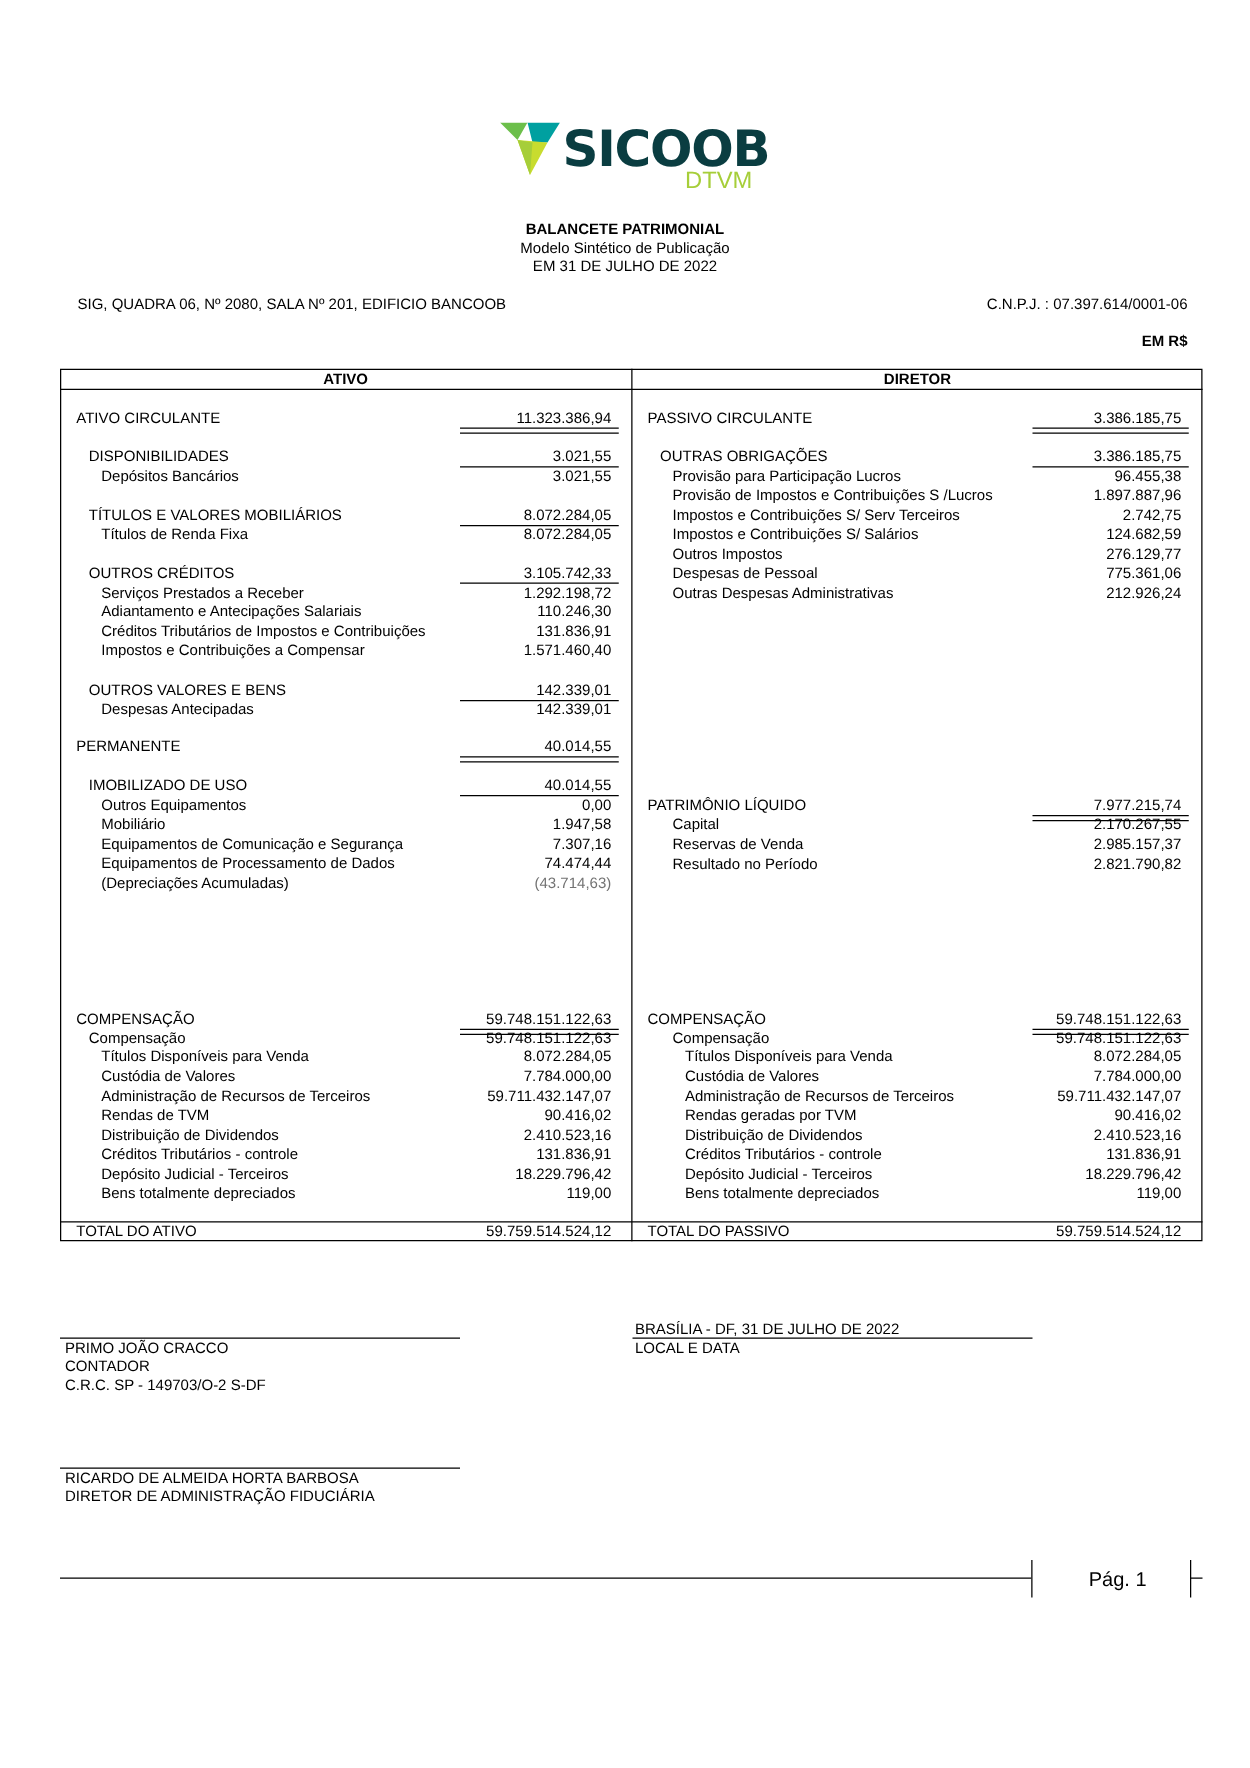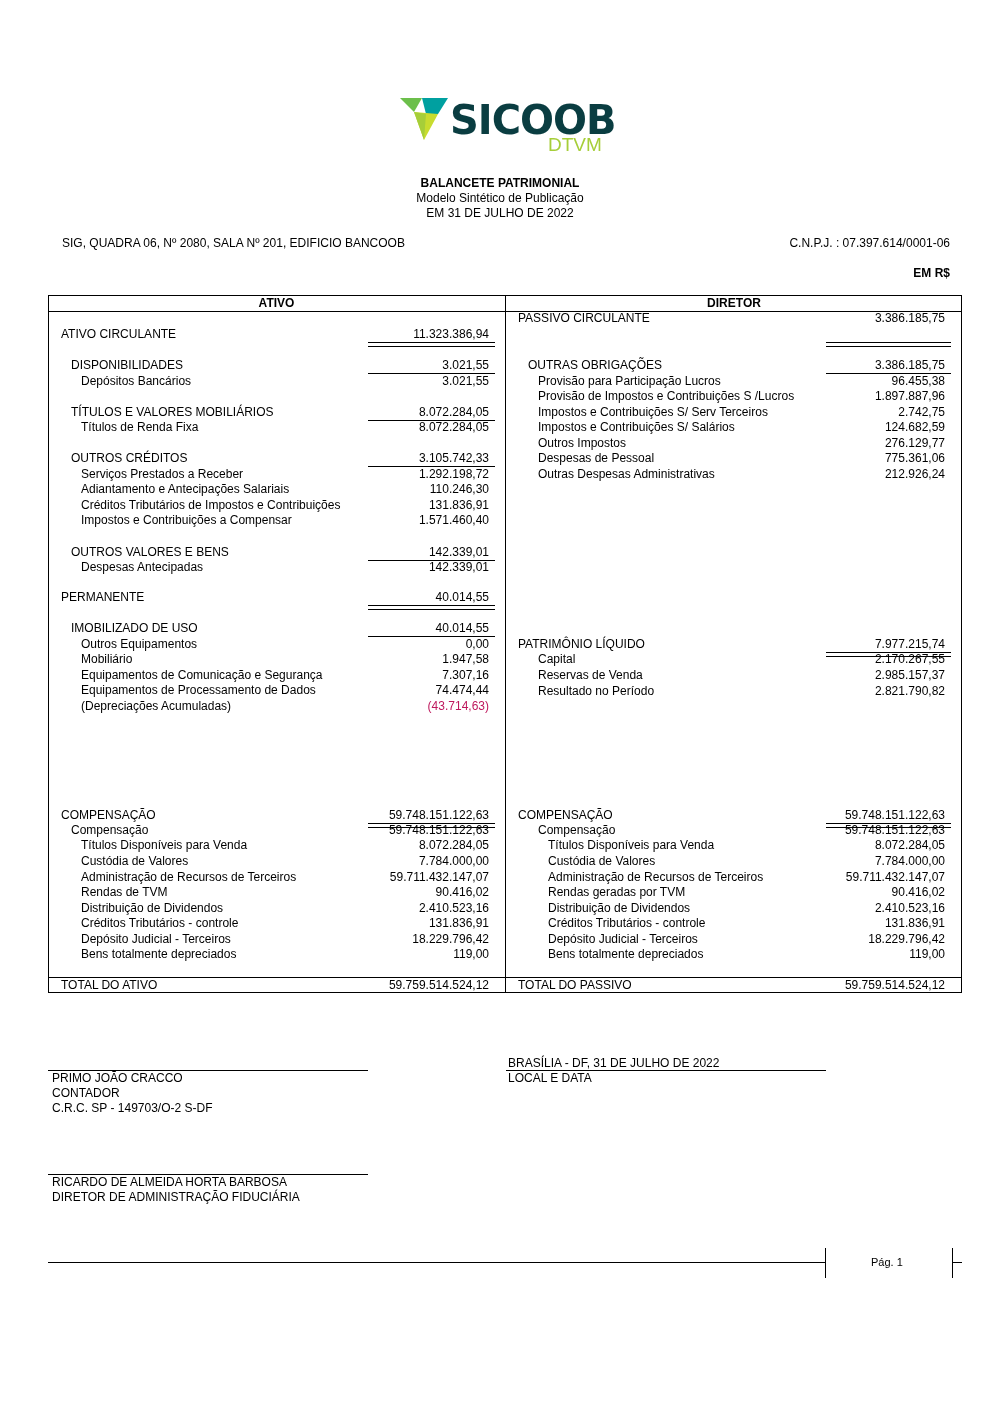--- a/index.html
+++ b/index.html
@@ -17,29 +17,29 @@
   .frame { left:48px; top:295px; width:914px; height:698px; border:1px solid #000; box-sizing:border-box; }
   .vsep { left:505px; top:295px; width:1px; height:698px; background:#000; }
   .hsep { left:48px; top:311px; width:914px; height:1px; background:#000; }
   .hsep2 { left:48px; top:977px; width:914px; height:1px; background:#000; }
   .colhead { top:296px; font-weight:bold; text-align:center; font-size:12px; line-height:15px; }
 
   .row { position:absolute; height:15px; line-height:15px; font-size:12px; white-space:nowrap; }
   .row .lbl { position:absolute; left:0; }
   .row .val { position:absolute; right:0; text-align:right; }
   .bold { font-weight:normal; }
-  .red { color:#be185d; }
+  .red { color:#737373; }
 
   .sigline { height:1px; background:#000; }
   .sigtext { font-size:12px; line-height:15px; }
   .footline { left:48px; top:1262px; width:777px; height:1px; background:#000; }
   .tick1 { left:825px; top:1248px; width:1px; height:30px; background:#000; }
   .tick2 { left:952px; top:1248px; width:1px; height:30px; background:#000; }
   .tick2h { left:952px; top:1262px; width:10px; height:1px; background:#000; }
-  .pag { left:871px; top:1256px; font-size:11px; }
+  .pag { left:871px; top:1256px; font-size:16px; }
 </style>
 </head>
 <body>
 
 <div class="abs logo">
   <svg width="48" height="42" viewBox="0 0 48 42" style="position:absolute;left:0;top:2px;">
     <polygon points="0,0 22,0 14,14" fill="#6cbf4b"></polygon>
     <polygon points="22,0 48,0 38,16 26,16" fill="#00a0a0"></polygon>
     <polygon points="14,14 38,16 24,42" fill="#c8dc2f"></polygon>
     <polygon points="14,14 26,16 24,42" fill="#a6ce39"></polygon>
@@ -185,21 +185,21 @@
       <span class="lbl">Depósito Judicial - Terceiros</span>
       <span class="val">18.229.796,42</span>
     </div>
     <div class="row" style="left: 81px; top: 947px; width: 408px;">
       <span class="lbl">Bens totalmente depreciados</span>
       <span class="val">119,00</span>
     </div>
   </div>
 
 <div id="passivo-rows">
-    <div class="row bold" style="left: 518px; top: 311px; width: 427px;">
+    <div class="row bold" style="left: 518px; top: 327px; width: 427px;">
       <span class="lbl">PASSIVO CIRCULANTE</span>
       <span class="val">3.386.185,75</span>
     </div>
     <div class="abs" style="left: 826px; width: 125px; top: 342px; height: 3px; border-top: 1px solid rgb(0, 0, 0); border-bottom: 1px solid rgb(0, 0, 0);"></div>
     <div class="row bold" style="left: 528px; top: 358px; width: 417px;">
       <span class="lbl">OUTRAS OBRIGAÇÕES</span>
       <span class="val">3.386.185,75</span>
     </div>
     <div class="abs" style="left: 826px; width: 125px; top: 373px; height: 0px; border-top: 1px solid rgb(0, 0, 0);"></div>
     <div class="row" style="left: 538px; top: 374px; width: 407px;">

